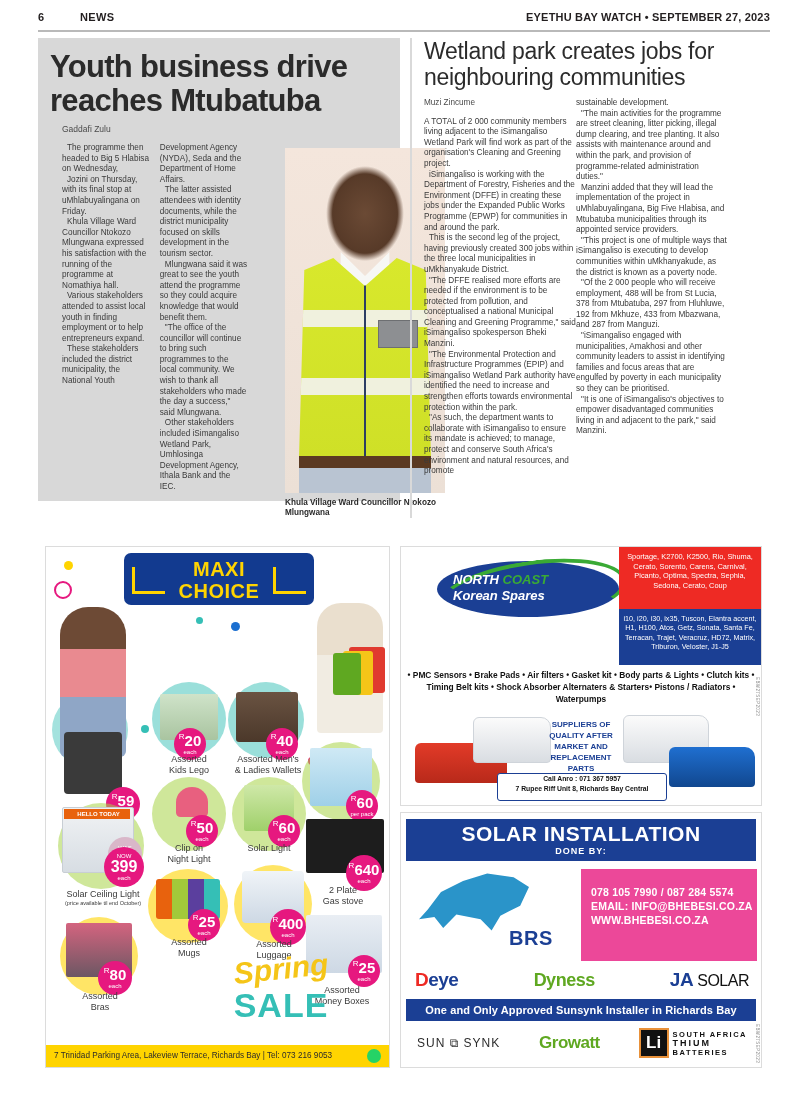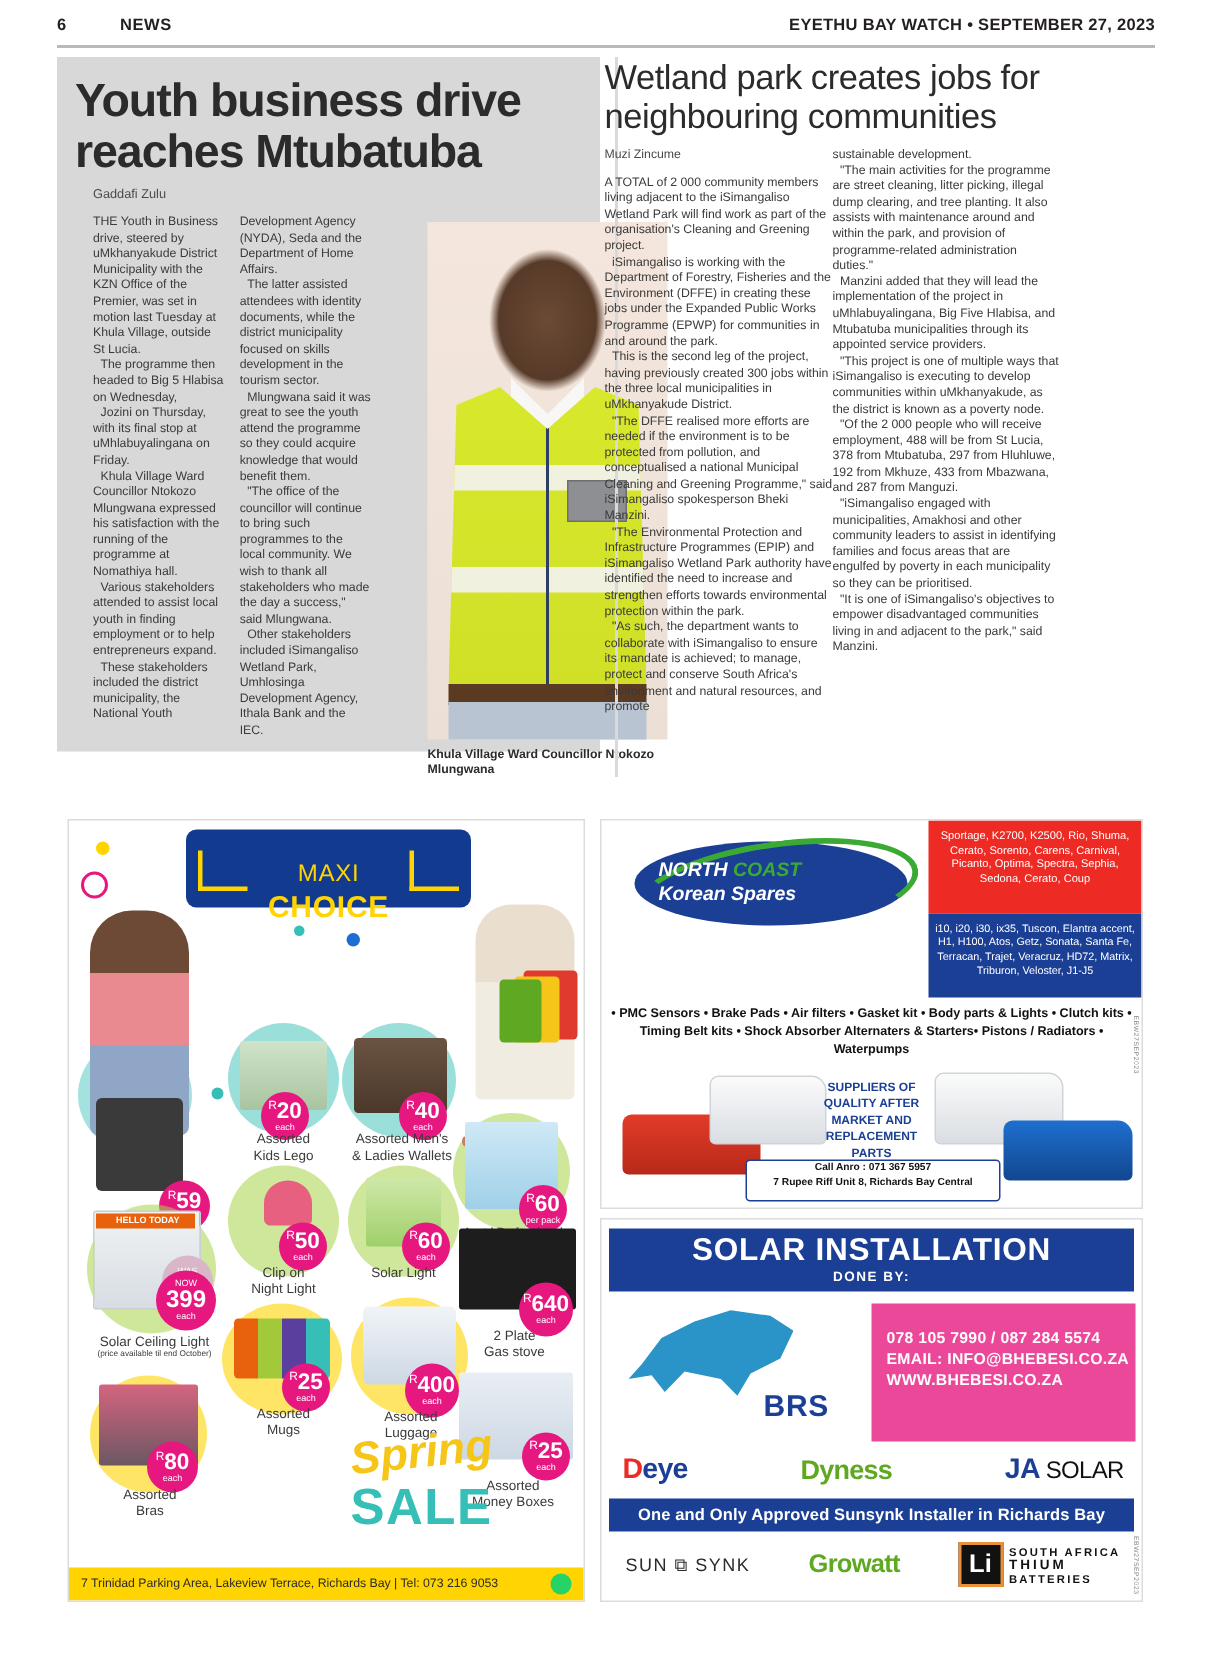--- a/index.html
+++ b/index.html
@@ -43,33 +43,33 @@
   .vest .s1{top:52px;}
   .vest .s2{top:120px;}
   .vest .zip{position:absolute;left:50%;top:14px;width:2px;height:186px;background:#2c3e63;transform:translateX(-50%);}
   .vest .pocket{position:absolute;left:60%;top:62px;width:38px;height:26px;background:#8d8f92;border:1px solid #6d6f72;}
   .shirt{position:absolute;left:42px;top:104px;width:76px;height:60px;background:#f7f7f5;clip-path:polygon(18% 0%,50% 40%,82% 0%,82% 100%,18% 100%);}
   .belt{position:absolute;left:14px;top:308px;width:132px;height:14px;background:#5b3a22;}
   .jeans{position:absolute;left:14px;top:320px;width:132px;height:26px;background:#b9c4d2;}
   .cap-l{font-size:8.2px;line-height:10px;font-weight:bold;color:#2b2b2b;margin-top:5px;}
 
   
-  .story-r{position:absolute;left:403px;top:38px;width:350px;}
+  .story-r{position:absolute;left:424px;top:38px;width:350px;}
   .head-r{font-size:23px;line-height:26px;font-weight:normal;color:#2b2b2b;margin:0 0 8px 0;letter-spacing:-.3px;}
   .byline-r{font-size:8.2px;color:#4a4a4a;margin:0 0 8px 0;}
   .cols-r{display:flex;gap:0;}
   .col-r{width:152px;font-size:8.2px;line-height:10.6px;color:#3a3a3a;}
   .col-r p{margin:0;}
   .col-r p.ind{text-indent:5px;}
   .vrule{position:absolute;left:410px;top:38px;width:2px;height:480px;background:#d9d9d9;}
 
   
   .ad-maxi{position:absolute;left:45px;top:546px;width:343px;height:520px;background:#ffffff;border:1px solid #dcdcdc;overflow:hidden;}
   .maxi-logo{position:absolute;left:78px;top:6px;width:190px;height:52px;background:#123a8f;border-radius:7px;color:#ffd400;text-align:center;}
-  .maxi-logo .l1{font-size:16px;font-weight:normal;line-height:22px;margin-top:19px;letter-spacing:.5px;}
+  .maxi-logo .l1{font-size:20px;font-weight:bold;line-height:22px;margin-top:5px;letter-spacing:.5px;}
   .maxi-logo .l2{font-size:20px;font-weight:bold;line-height:22px;letter-spacing:.5px;}
   .cart{position:absolute;top:14px;width:30px;height:24px;border:3px solid #ffd400;border-top:0;border-right:0;}
   .cart.left{left:8px;}
   .cart.right{right:8px;}
 
   .person{position:absolute;border-radius:50%;}
   .blob{position:absolute;border-radius:50%;}
   .prod{position:absolute;text-align:center;}
   .prod .disc{position:absolute;border-radius:50%;}
   .pricebubble{
@@ -83,21 +83,21 @@
   .plabel{position:absolute;font-size:9px;line-height:11px;color:#3b3b3b;text-align:center;width:100%;}
   .maxi-footer{position:absolute;left:0;bottom:0;width:343px;height:22px;background:#ffd400;}
   .maxi-footer span{display:block;font-size:8.2px;line-height:22px;padding-left:8px;color:#2b2b2b;}
   .wa{position:absolute;right:8px;top:4px;width:14px;height:14px;border-radius:50%;background:#25d366;}
   .spring{position:absolute;left:170px;top:405px;width:130px;height:95px;}
   .spring .w1{font-size:30px;color:#f5c518;font-weight:bold;font-style:italic;transform:rotate(-6deg);display:block;text-align:center;}
   .spring .w2{font-size:34px;color:#35bfb6;font-weight:bold;display:block;text-align:center;letter-spacing:1px;}
 
   
   .ad-nc{position:absolute;left:400px;top:546px;width:360px;height:258px;background:#fff;border:1px solid #dcdcdc;overflow:hidden;}
-  .nc-logo-box{position:absolute;left:4px;top:0;width:218px;height:118px;background:#fff;}
+  .nc-logo-box{position:absolute;left:18px;top:0;width:218px;height:118px;background:#fff;}
   .nc-oval{position:absolute;left:18px;top:14px;width:182px;height:56px;border-radius:50%;background:#1b3f94;}
   .nc-swoosh{position:absolute;left:18px;top:14px;width:182px;height:56px;border-radius:50%;border:4px solid #3aaa35;border-left-color:transparent;border-bottom-color:transparent;transform:rotate(-8deg);}
   .nc-l1{position:absolute;left:34px;top:25px;font-size:13px;font-weight:bold;color:#fff;font-style:italic;}
   .nc-l1 em{color:#3aaa35;font-style:italic;}
   .nc-l2{position:absolute;left:34px;top:41px;font-size:13px;font-weight:bold;color:#fff;font-style:italic;}
   .nc-tag{position:absolute;left:6px;top:76px;width:206px;font-size:7.6px;line-height:11px;text-align:center;color:#2b2b2b;letter-spacing:.2px;}
   .nc-red{position:absolute;left:218px;top:0;width:142px;height:62px;background:#ee2a24;color:#fff;font-size:7.4px;line-height:9.6px;text-align:center;padding:5px 4px 0 4px;box-sizing:border-box;}
   .nc-blue{position:absolute;left:218px;top:62px;width:142px;height:56px;background:#1b3f94;color:#fff;font-size:7.2px;line-height:9.4px;text-align:center;padding:5px 4px 0 4px;box-sizing:border-box;}
   .nc-parts{position:absolute;left:6px;top:122px;width:348px;font-size:8.4px;line-height:12px;font-weight:bold;text-align:center;color:#111;}
   .nc-mid{position:absolute;left:140px;top:172px;width:80px;font-size:8px;line-height:11px;font-weight:bold;color:#1b3f94;text-align:center;}
@@ -144,21 +144,20 @@
     <div class="mh-right">EYETHU BAY WATCH • SEPTEMBER 27, 2023</div>
     <div class="mh-rule"></div>
   </div>
 
   <div class="story-l">
     <div class="head-band">
       <h1 class="head-l">Youth business drive reaches Mtubatuba</h1>
       <div class="byline">Gaddafi Zulu</div>
       <div class="cols-l">
         <div class="col-l">
-          <p>THE Youth in Business drive, steered by uMkhanyakude District Municipality with the KZN Office of the Premier, was set in motion last Tuesday at Khula Village, outside St Lucia.</p>
           <p class="ind">The programme then headed to Big 5 Hlabisa on Wednesday,</p>
           <p class="ind">Jozini on Thursday, with its final stop at uMhlabuyalingana on Friday.</p>
           <p class="ind">Khula Village Ward Councillor Ntokozo Mlungwana expressed his satisfaction with the running of the programme at Nomathiya hall.</p>
           <p class="ind">Various stakeholders attended to assist local youth in finding employment or to help entrepreneurs expand.</p>
           <p class="ind">These stakeholders included the district municipality, the National Youth</p>
         </div>
         <div class="col-l">
           <p>Development Agency (NYDA), Seda and the Department of Home Affairs.</p>
           <p class="ind">The latter assisted attendees with identity documents, while the district municipality focused on skills development in the tourism sector.</p>
           <p class="ind">Mlungwana said it was great to see the youth attend the programme so they could acquire knowledge that would benefit them.</p>

